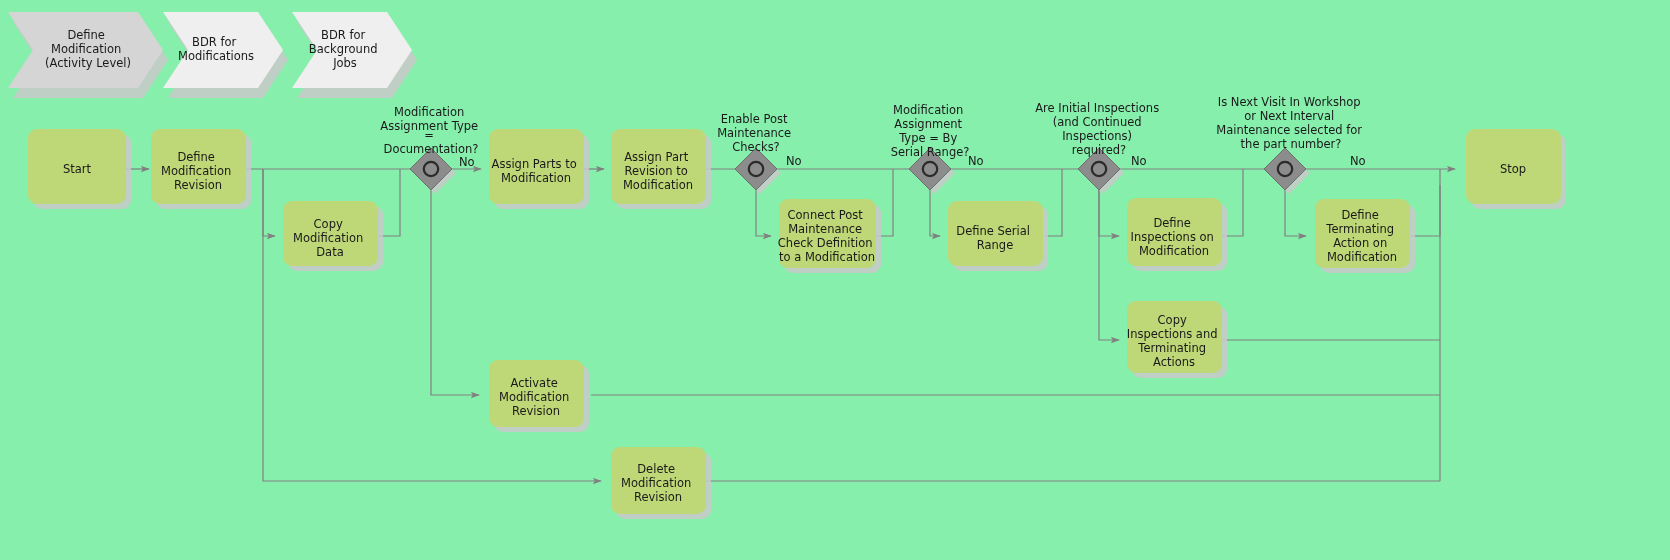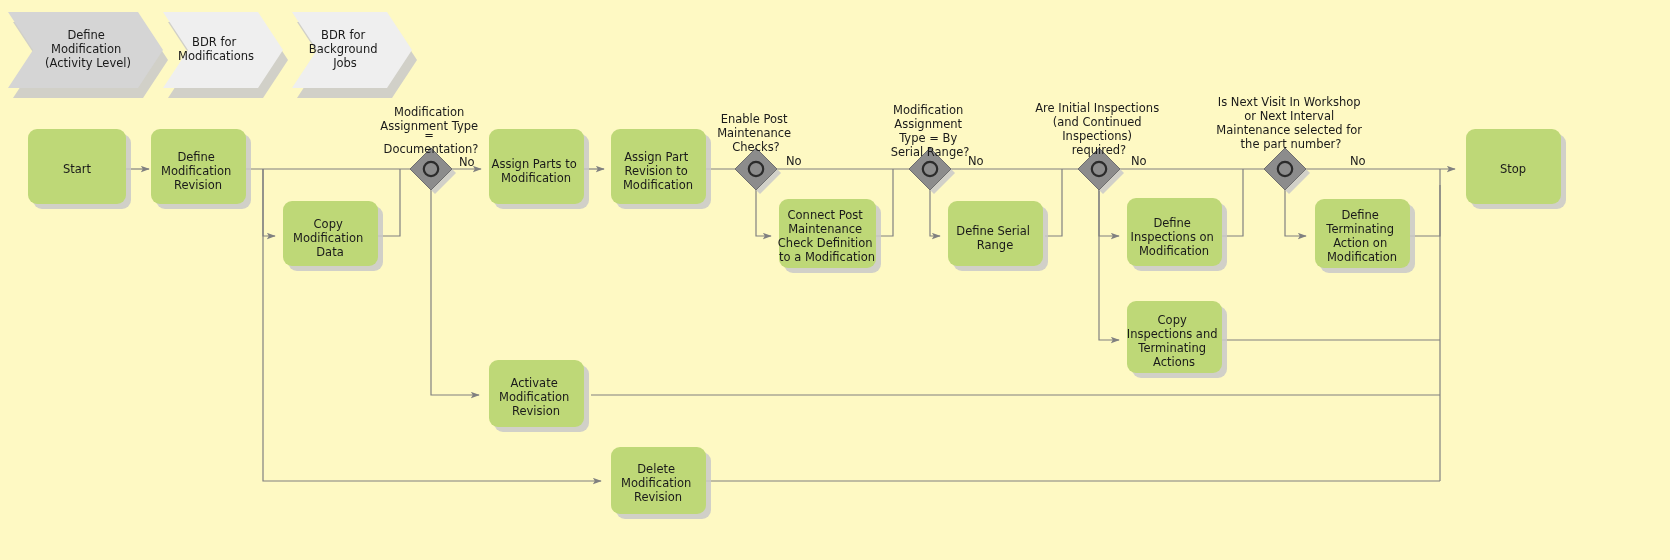--- a/index.html
+++ b/index.html
@@ -11,21 +11,21 @@
   body {
     font-family: "DejaVu Sans", sans-serif;
     width: 1670px;
     height: 560px;
     overflow: hidden;
   }
   #canvas {
     position: relative;
     width: 1670px;
     height: 560px;
-    background: #fef9c3;
+    background: #86efac;
   }
   svg.layer {
     position: absolute;
     left: 0;
     top: 0;
     width: 1670px;
     height: 560px;
   }
   .bc-text, .node-text, .edge-label, .gw-label {
     font-family: "DejaVu Sans", sans-serif;

